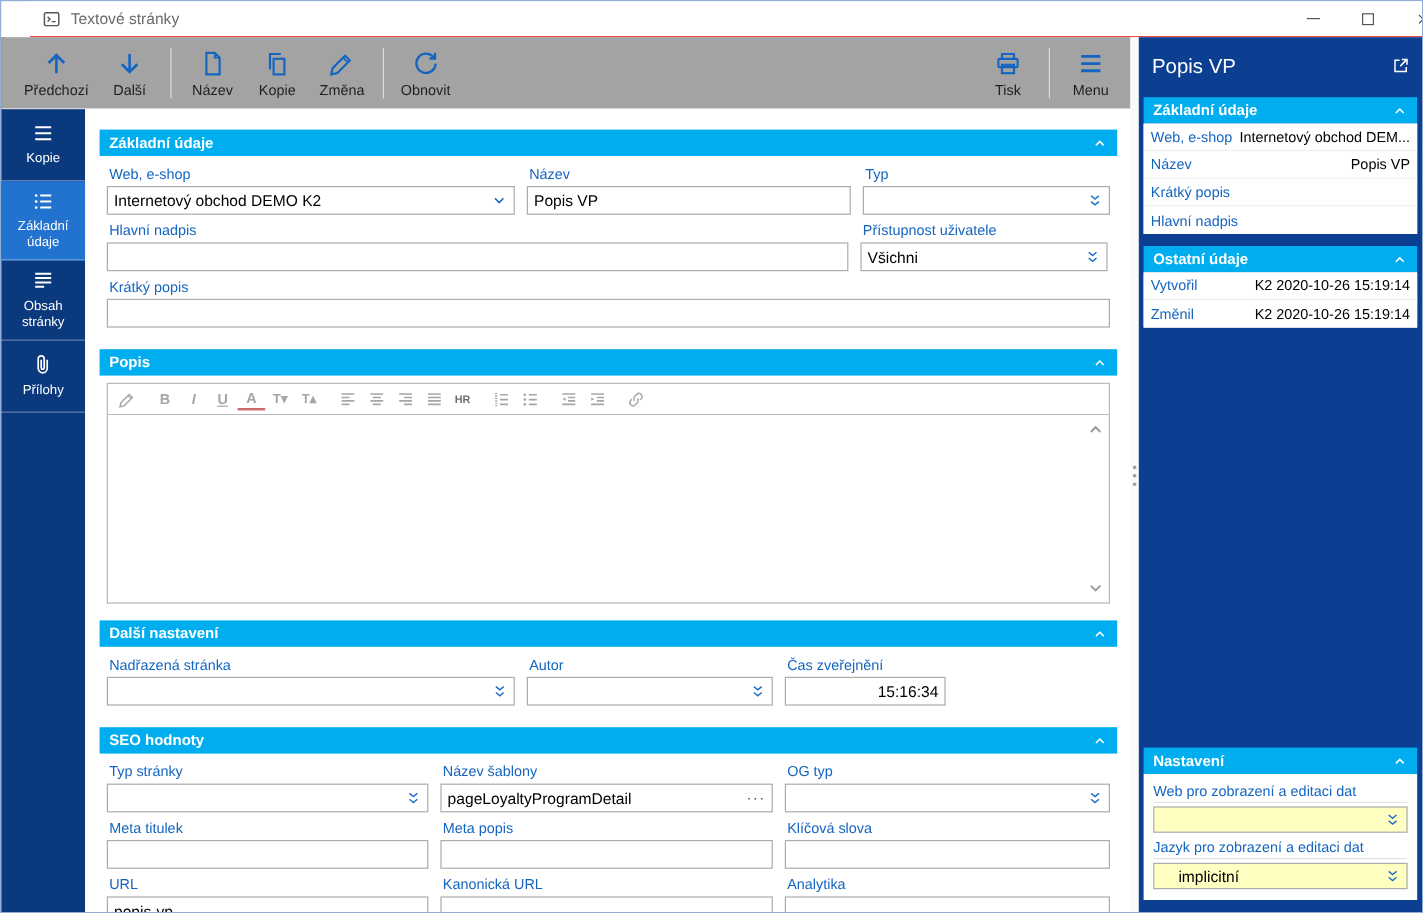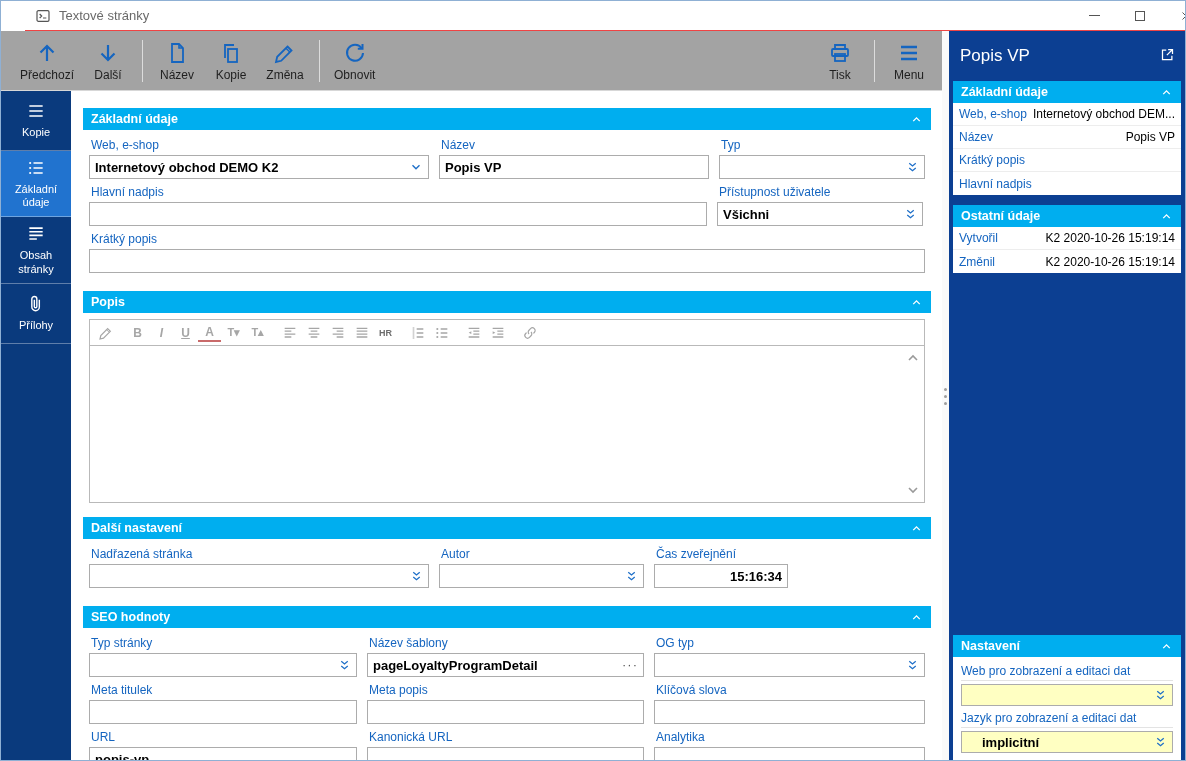--- a/index.html
+++ b/index.html
@@ -65,21 +65,21 @@
   }
   .sec-head .chev { margin-left:auto; color:#fff; }
   .sec-body { padding:6px; }
   .frow { display:flex; gap:10px; margin-bottom:4px; }
   .fgroup { display:flex; flex-direction:column; }
   .flabel { font-size:12px; color:#1565c0; margin:2px 0 3px 2px; white-space:nowrap; }
   .fld {
     height:24px; border:1px solid #acacac; background:#fff; display:flex;
     align-items:center; padding:0 5px; font-size:13px; color:#000; gap:4px;
   }
-  .fld .val { flex:1; white-space:nowrap; overflow:hidden;font-weight:bold; }
+  .fld .val { flex:1; white-space:nowrap; overflow:hidden; }
   .fld .val.right { text-align:right; }
   .fld .cicon { flex:none; color:#1e6fc8; }
   .fld .dots { color:#555; font-size:13px; letter-spacing:1px; line-height:10px; }
   .w340{width:340px} .w270{width:270px} .w206{width:206px} .w618{width:618px}
   .w836{width:836px} .w205{width:205px} .w128{width:128px} .w134{width:134px}
   .w268{width:268px} .w277{width:277px} .w271{width:271px}
 
   
   .editor-toolbar {
     width:836px; border:1px solid #b9b9b9; height:27px; display:flex;
@@ -115,21 +115,21 @@
   .rp-header .ext { position:absolute; right:6px; top:16px; color:#fff; }
   .rp-sec { margin-bottom:10px; }
   .rp-rows { background:#fff; }
   .rp-row {
     height:23px; display:flex; align-items:center; justify-content:space-between;
     padding:0 6px; border-bottom:1px solid #ededed; font-size:12px; background:#fff;
   }
   .rp-row:last-child { border-bottom:none; }
   .rp-row .l { color:#1565c0; white-space:nowrap; }
   .rp-row .v { color:#000; white-space:nowrap; overflow:hidden; margin-left:6px; }
-  .rp-settings { position:absolute; bottom:0; left:4px; right:6px; }
+  .rp-settings { position:absolute; bottom:12px; left:4px; right:6px; }
   .rp-set-body { background:#fff; padding:2px 8px 9px; }
   .set-label { font-size:12px; color:#1565c0; margin:5px 0 3px; border-bottom:1px solid #e3e3e3; padding-bottom:2px; }
   .fld.yellow { background:#ffffc2; height:22px;padding-left:20px; }
 </style>
 </head>
 <body>
 
 <svg width="0" height="0" style="position:absolute">
   <defs>
     <symbol id="i-up" viewBox="0 0 24 24">

